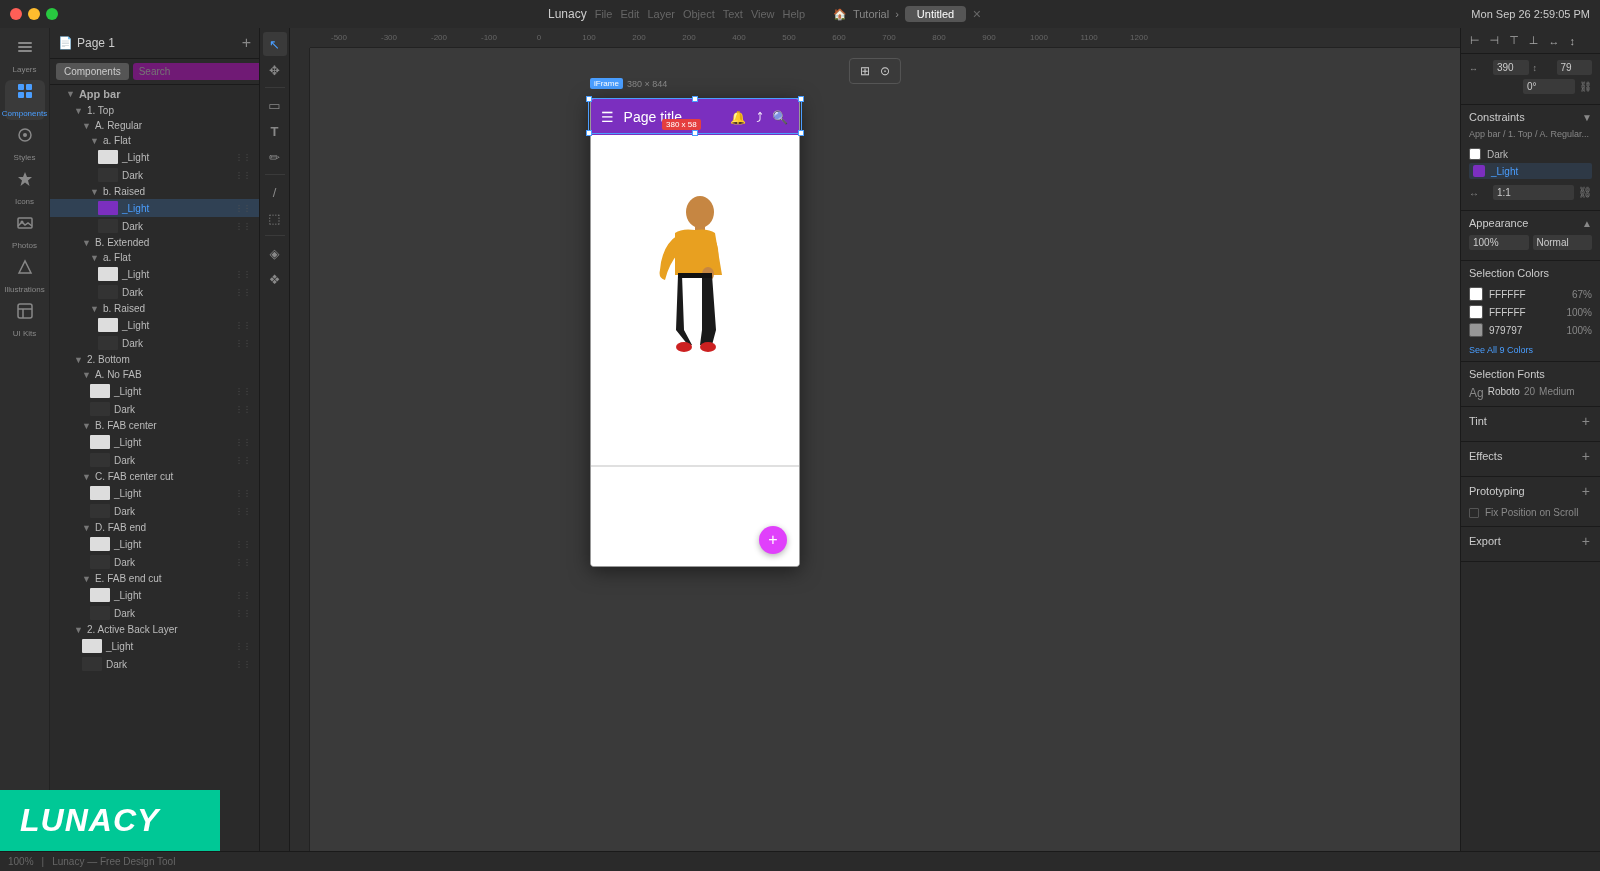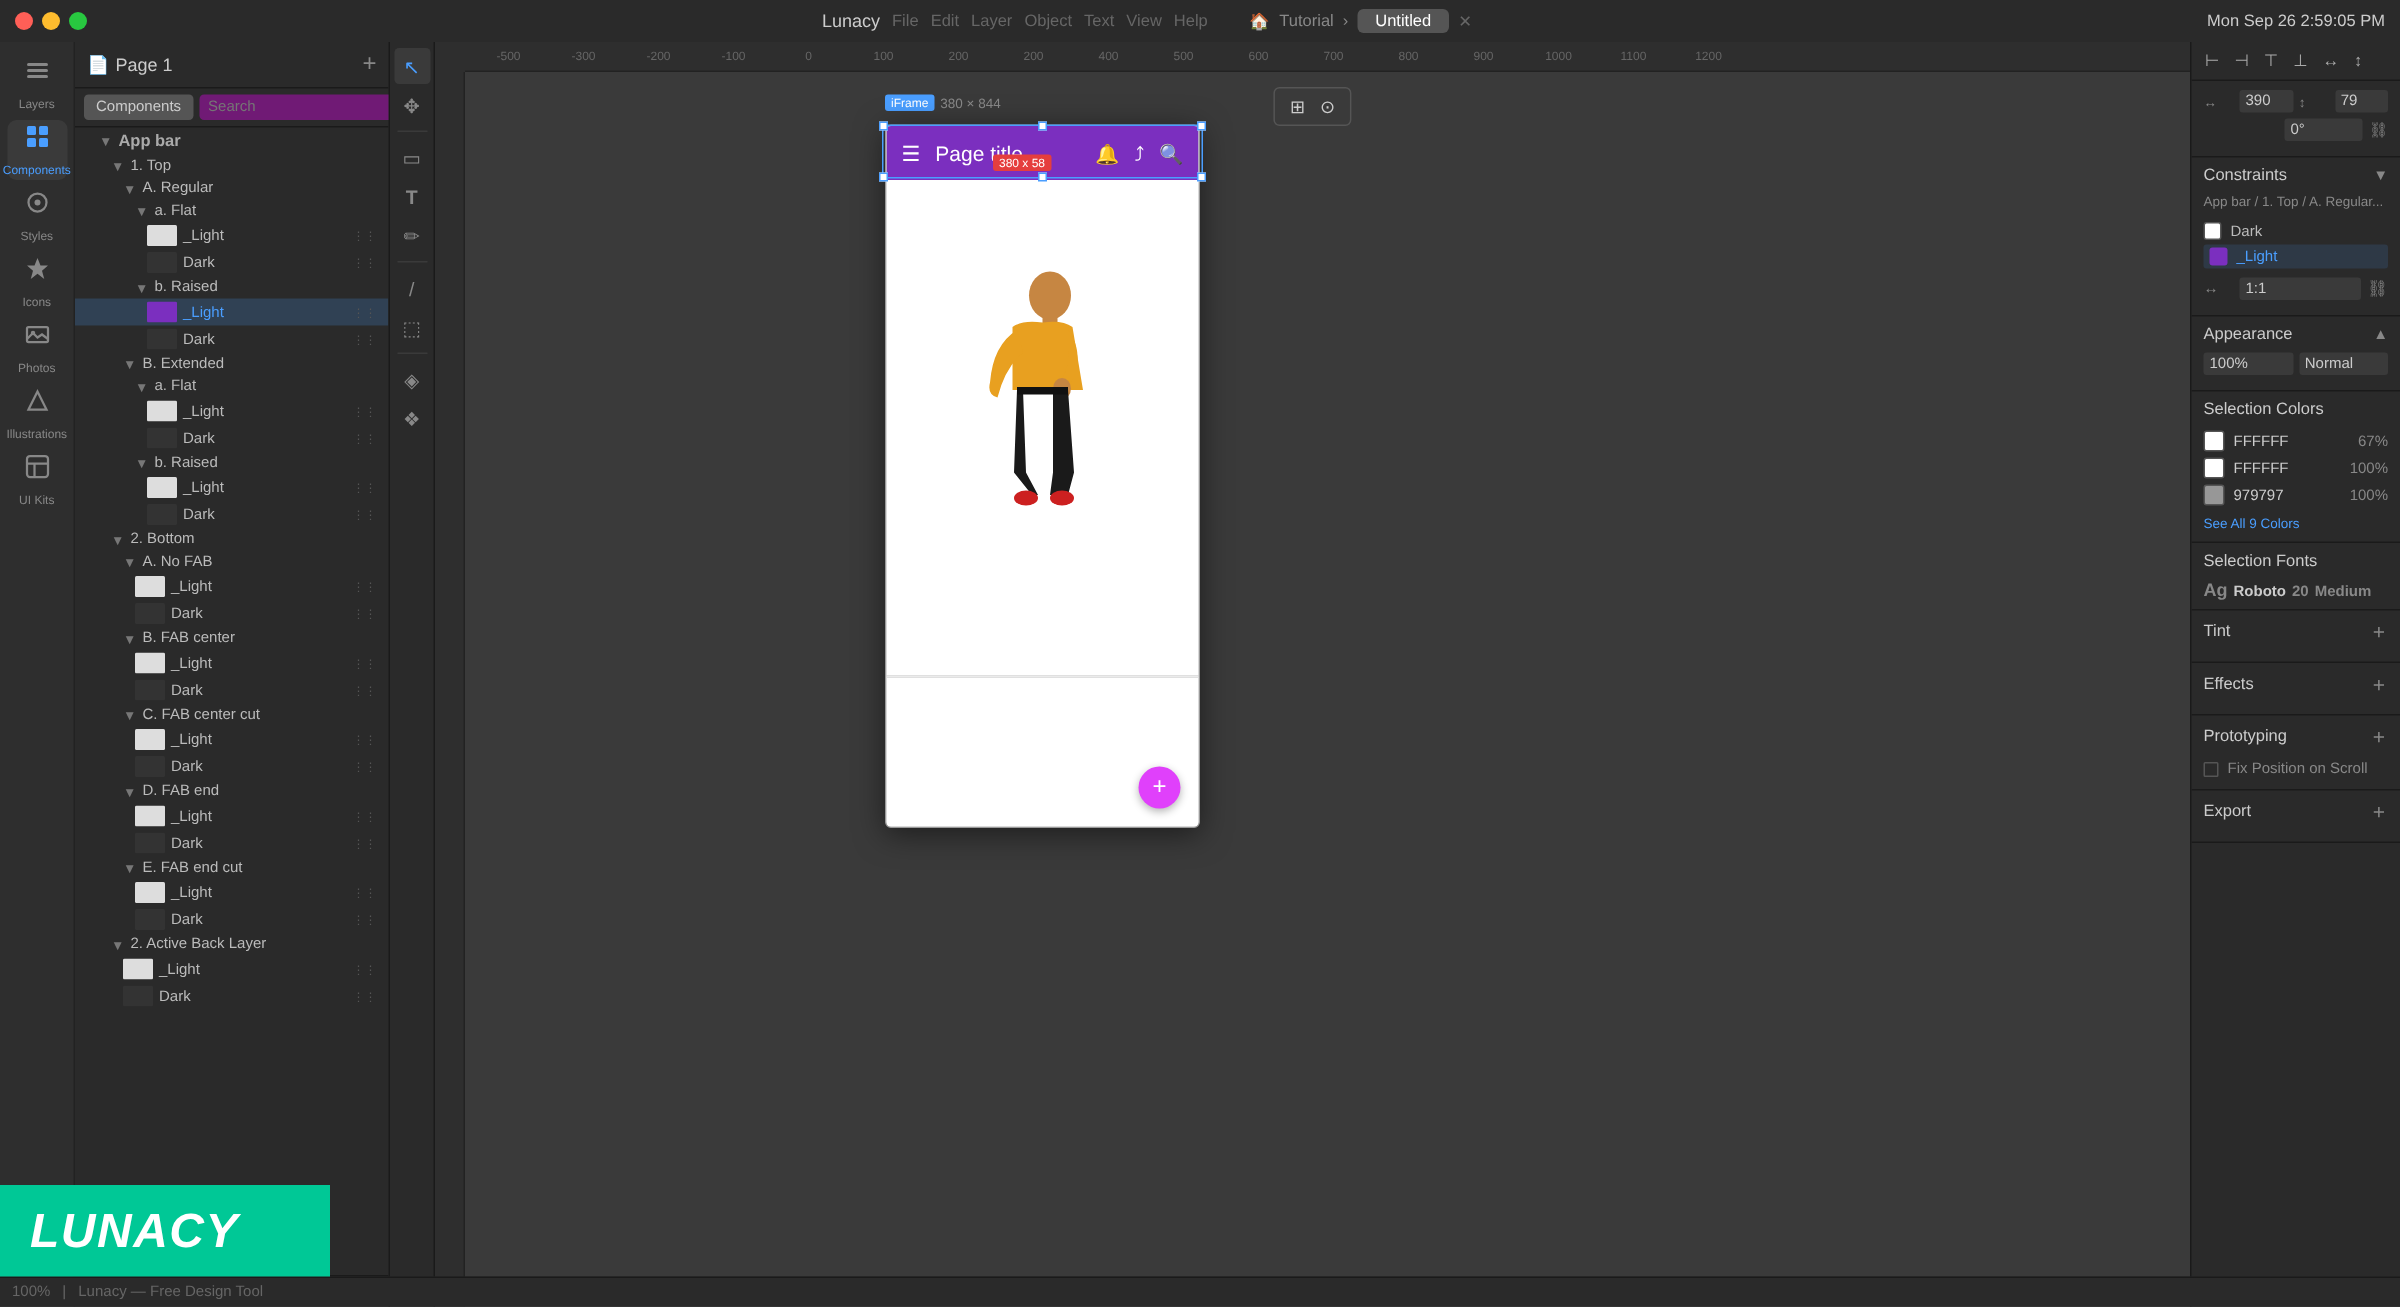--- a/index.html
+++ b/index.html
@@ -215,21 +215,21 @@
       gap: 0;
       font-size: 8px;
       color: #666;
       padding-left: 4px;
     }
     .ruler-tick { width: 50px; text-align: center; }
 
     
     .phone-container {
       position: absolute;
-      top: 55px;
+      top: 70px;
       left: 300px;
       width: 210px;
       cursor: default;
     }
 
     
     .phone-frame {
       background: #fff;
       border-radius: 4px;
       overflow: hidden;
@@ -400,23 +400,22 @@
       width: 14px; height: 14px;
       border-radius: 2px;
       border: 1px solid #555;
       flex-shrink: 0;
     }
     .color-hex { font-size: 10px; color: #ccc; flex: 1; }
     .color-pct { font-size: 10px; color: #888; }
 
     .font-row {
       display: flex;
-      align-items: flex-end;
+      align-items: flex-start;
       gap: 4px;
-      font-weight: bold;
     }
     .font-ag { font-size: 12px; color: #888; }
     .font-name { font-size: 10px; color: #ccc; }
     .font-size { font-size: 10px; color: #888; }
     .font-weight { font-size: 10px; color: #888; }
 
     .rp-add-btn {
       color: #888;
       font-size: 14px;
       cursor: pointer;

